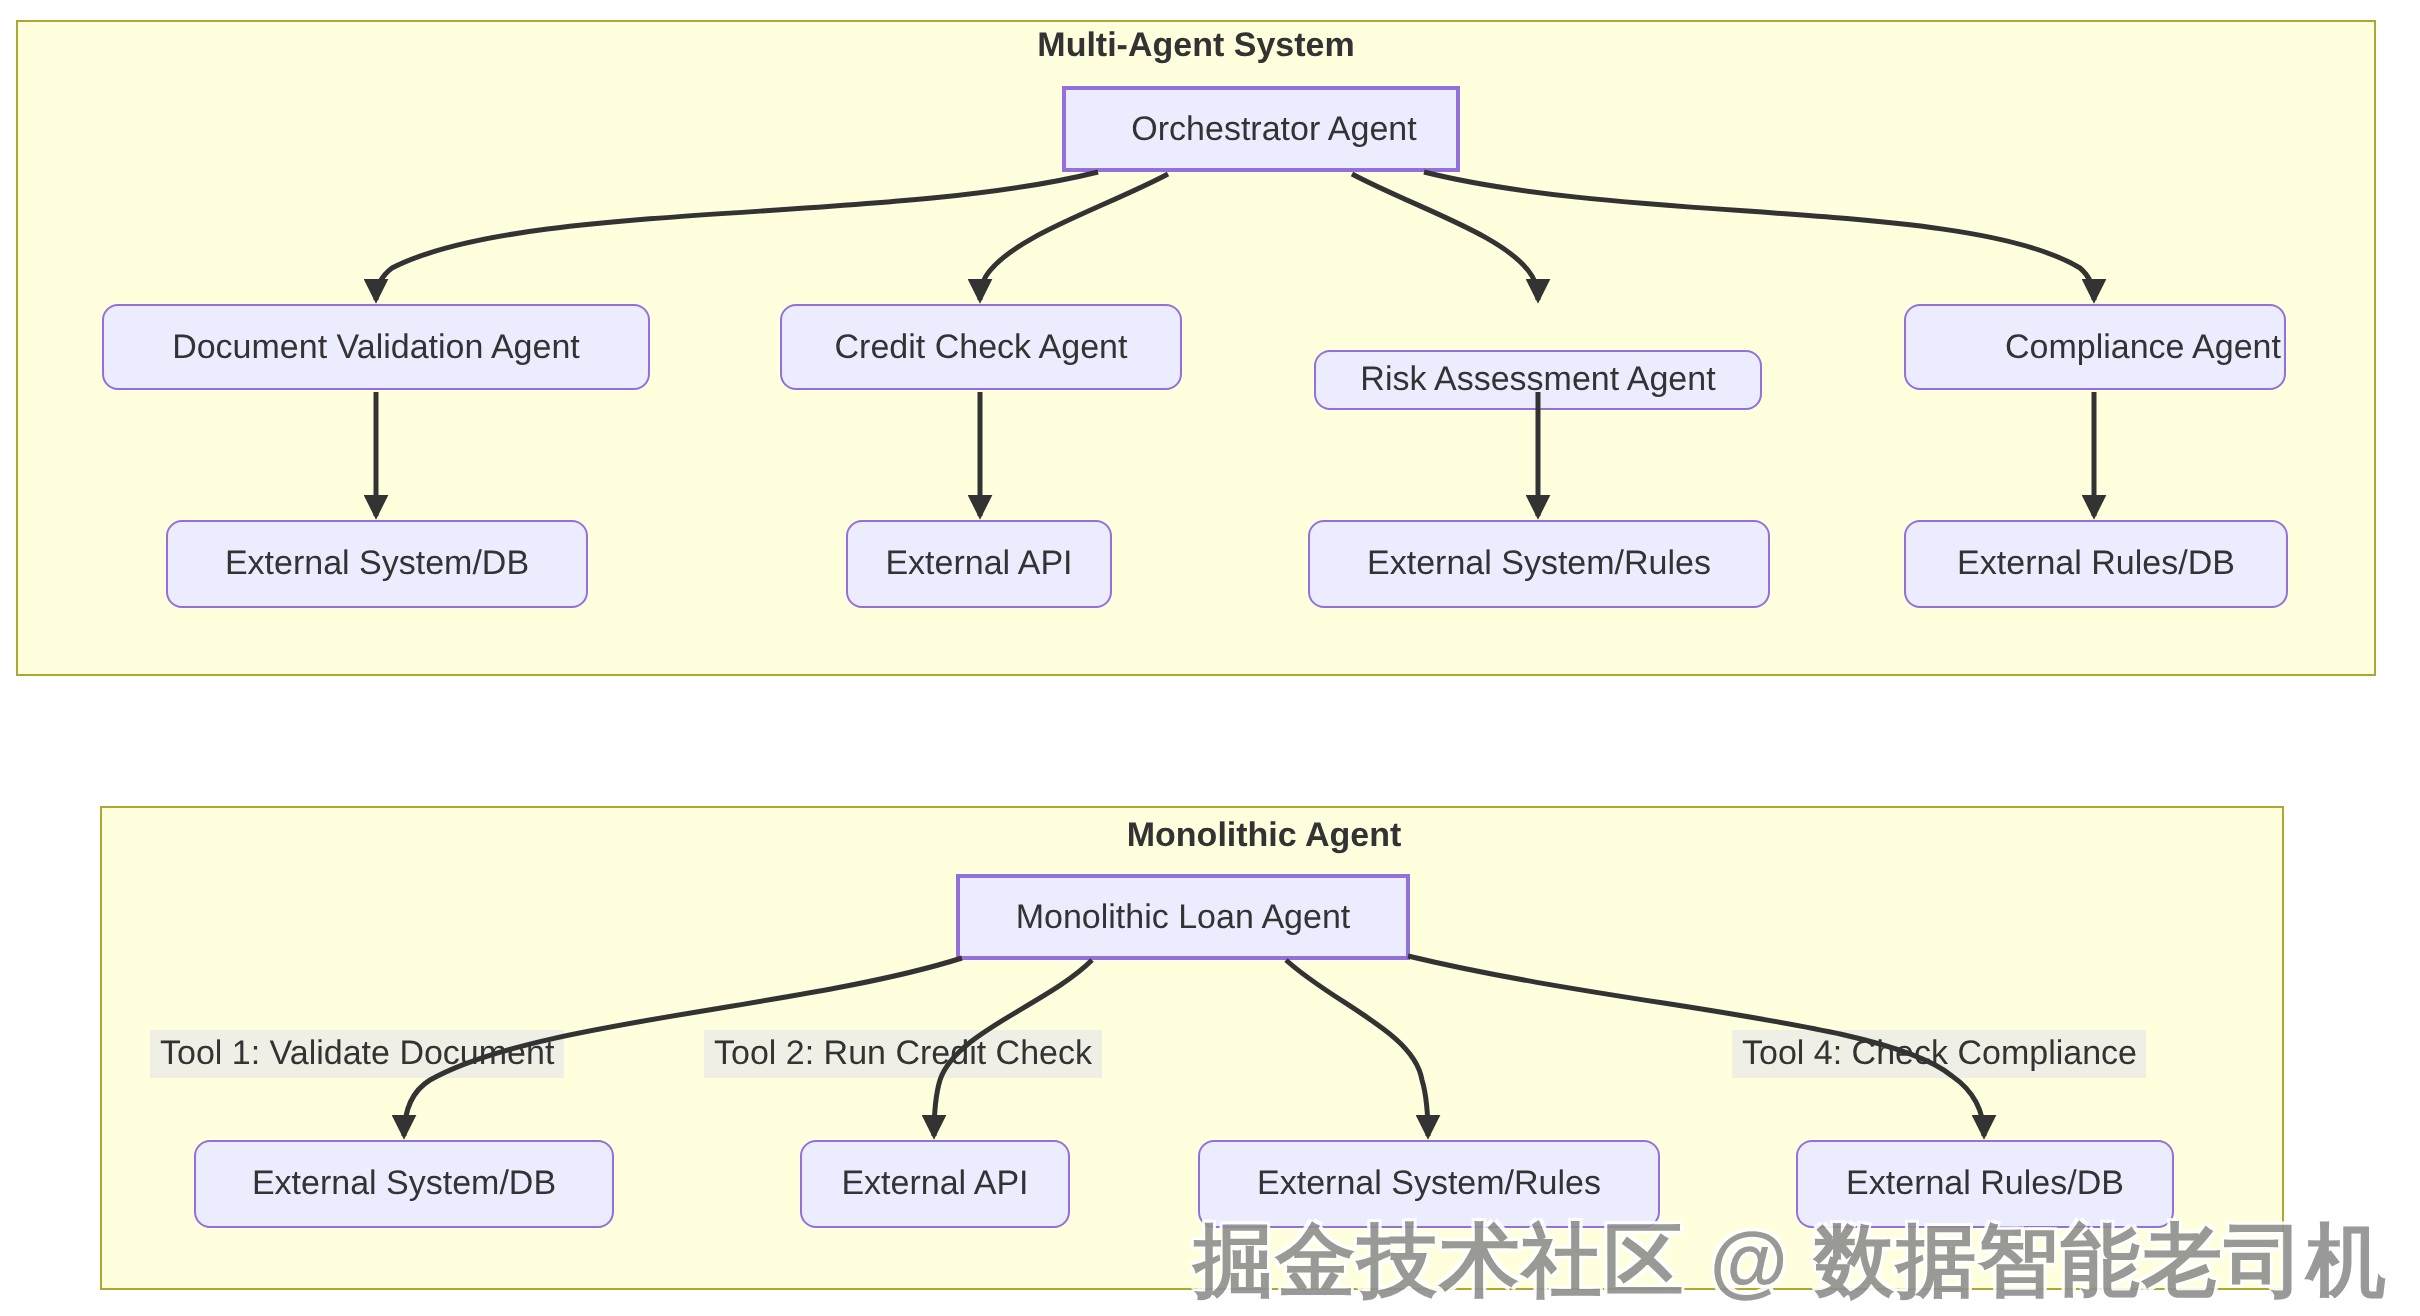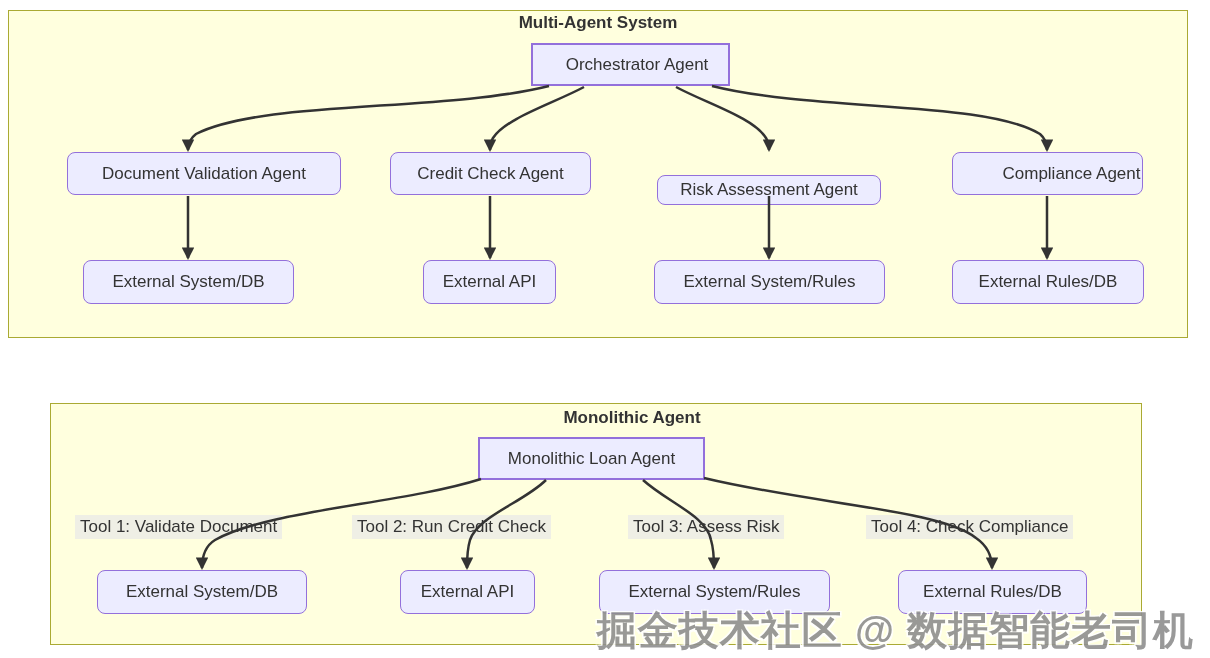--- a/index.html
+++ b/index.html
@@ -55,35 +55,34 @@
 <div id="stage">
 
   <div id="cluster1" class="cluster"></div>
   <div id="cluster2" class="cluster"></div>
 
   <div id="title1" class="cluster-title">Multi-Agent System</div>
   <div id="title2" class="cluster-title">Monolithic Agent</div>
 
   <div class="node square" style="left:531px;top:43px;width:199px;height:43px;padding-left:13px;">Orchestrator Agent</div>
 
-  <div class="node round" style="left:51px;top:152px;width:274px;height:43px;margin-left:16px;">Document Validation Agent</div>
+  <div class="node round" style="left:51px;top:152px;width:274px;height:43px;">Document Validation Agent</div>
   <div class="node round" style="left:390px;top:152px;width:201px;height:43px;">Credit Check Agent</div>
   <div class="node round" style="left:657px;top:152px;width:224px;height:30px;margin-top:23px;">Risk Assessment Agent</div>
   <div class="node round" style="left:952px;top:152px;width:191px;height:43px;padding-left:48px;">Compliance Agent</div>
 
   <div class="node round" style="left:83px;top:260px;width:211px;height:44px;">External System/DB</div>
   <div class="node round" style="left:423px;top:260px;width:133px;height:44px;">External API</div>
   <div class="node round" style="left:654px;top:260px;width:231px;height:44px;">External System/Rules</div>
   <div class="node round" style="left:952px;top:260px;width:192px;height:44px;">External Rules/DB</div>
 
   <div class="node square" style="left:478px;top:437px;width:227px;height:43px;">Monolithic Loan Agent</div>
 
   <div class="edge-label" style="left:75px;top:515px;">Tool 1: Validate Document</div>
   <div class="edge-label" style="left:352px;top:515px;">Tool 2: Run Credit Check</div>
-  <div class="edge-label" style="left:628px;top:515px;">Tool 3: Assess Risk</div>
   <div class="edge-label" style="left:866px;top:515px;">Tool 4: Check Compliance</div>
 
   <div class="node round" style="left:97px;top:570px;width:210px;height:44px;">External System/DB</div>
   <div class="node round" style="left:400px;top:570px;width:135px;height:44px;">External API</div>
   <div class="node round" style="left:599px;top:570px;width:231px;height:44px;">External System/Rules</div>
   <div class="node round" style="left:898px;top:570px;width:189px;height:44px;">External Rules/DB</div>
 
   <svg id="edges" viewBox="0 0 1210 658" xmlns="http://www.w3.org/2000/svg">
     <defs>
       <marker id="arrow" viewBox="0 0 10 10" refX="8.5" refY="5" markerWidth="5" markerHeight="5" orient="auto-start-reverse">

